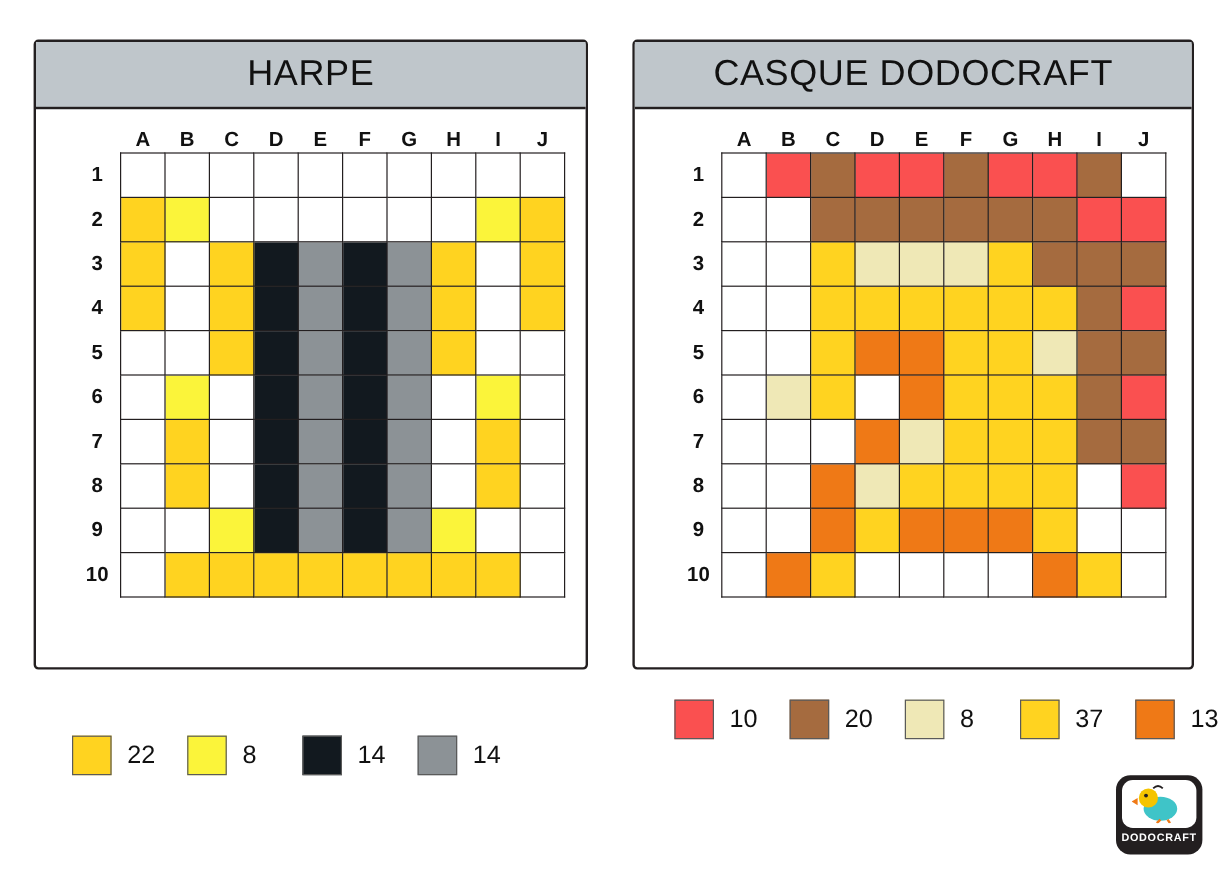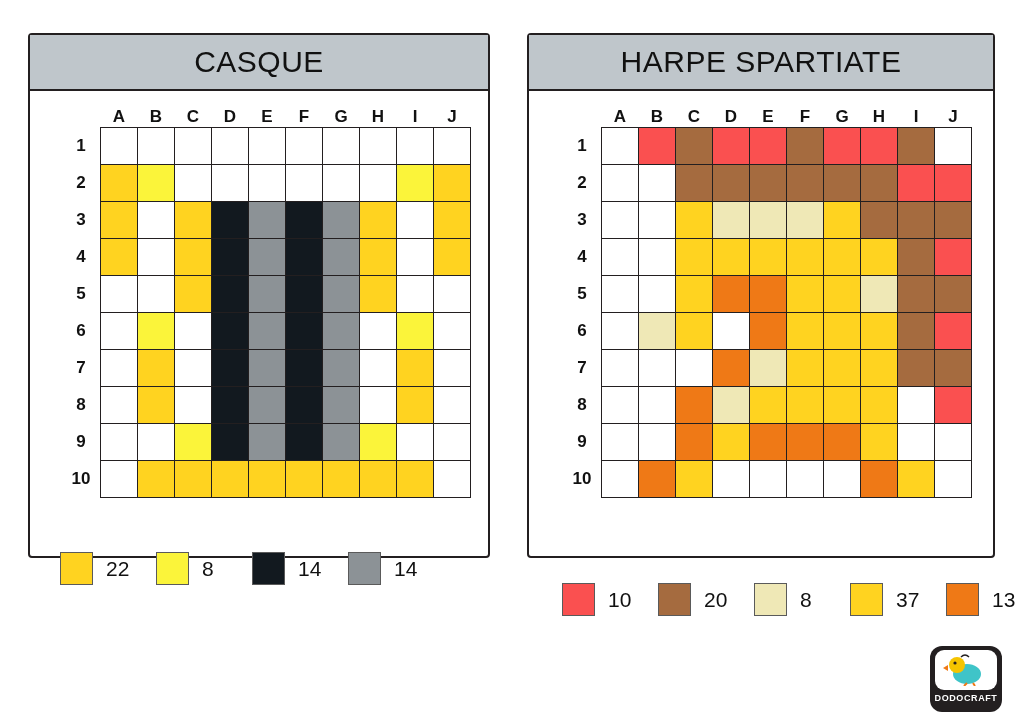--- a/index.html
+++ b/index.html
@@ -87,21 +87,21 @@
     border: 1px solid #231f20;
     box-sizing: border-box;
   }
 
   .legend {
     position: absolute;
     display: flex;
     align-items: center;
     gap: 0px;
   }
-  .legend-left  { left: 60px;  top: 552px; }
+  .legend-left  { left: 60px;  top: 613px; }
   .legend-right { left: 562px; top: 583px; }
   .legend-item {
     display: flex;
     align-items: center;
     margin-right: 18px;
   }
   .swatch {
     width: 33px;
     height: 33px;
     border: 1px solid #5a5a5a;
@@ -149,21 +149,21 @@
     letter-spacing: 0.6px;
     margin-top: 3px;
   }
 </style>
 </head>
 <body>
 
 <div class="sheet">
 
   <div class="panel panel-left">
-    <div class="panel-title">CASQUE</div>
+    <div class="panel-title">HARPE</div>
     <div class="grid-wrap">
       <table class="grid" id="grid-0" style="left:32px; top:6px;">
           <thead>
             <tr>
               <th class="corner"></th>
               <th class="colhead">A</th>
               <th class="colhead">B</th>
               <th class="colhead">C</th>
               <th class="colhead">D</th>
               <th class="colhead">E</th>
@@ -304,21 +304,21 @@
               <td class="cell" style="background: rgb(255, 211, 32);"></td>
               <td class="cell" style="background: rgb(255, 211, 32);"></td>
               <td class="cell" style="background: rgb(255, 255, 255);"></td>
             </tr>
           </tbody>
         </table>
     </div>
   </div>
 
   <div class="panel panel-right">
-    <div class="panel-title">HARPE SPARTIATE</div>
+    <div class="panel-title">CASQUE DODOCRAFT</div>
     <div class="grid-wrap">
       <table class="grid" id="grid-1" style="left:34px; top:6px;">
           <thead>
             <tr>
               <th class="corner"></th>
               <th class="colhead">A</th>
               <th class="colhead">B</th>
               <th class="colhead">C</th>
               <th class="colhead">D</th>
               <th class="colhead">E</th>

